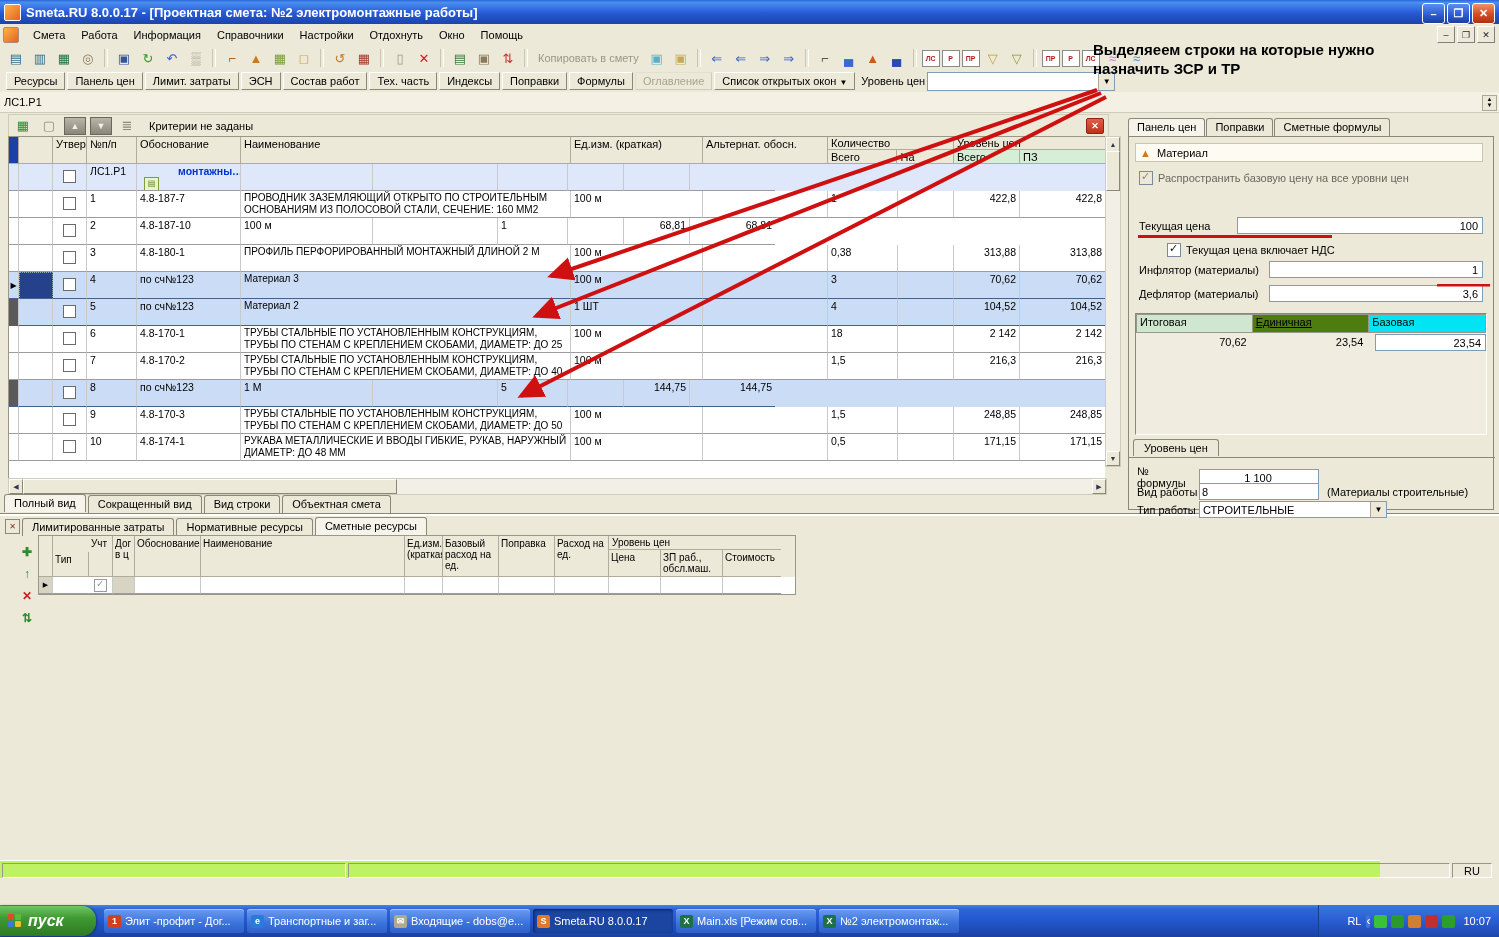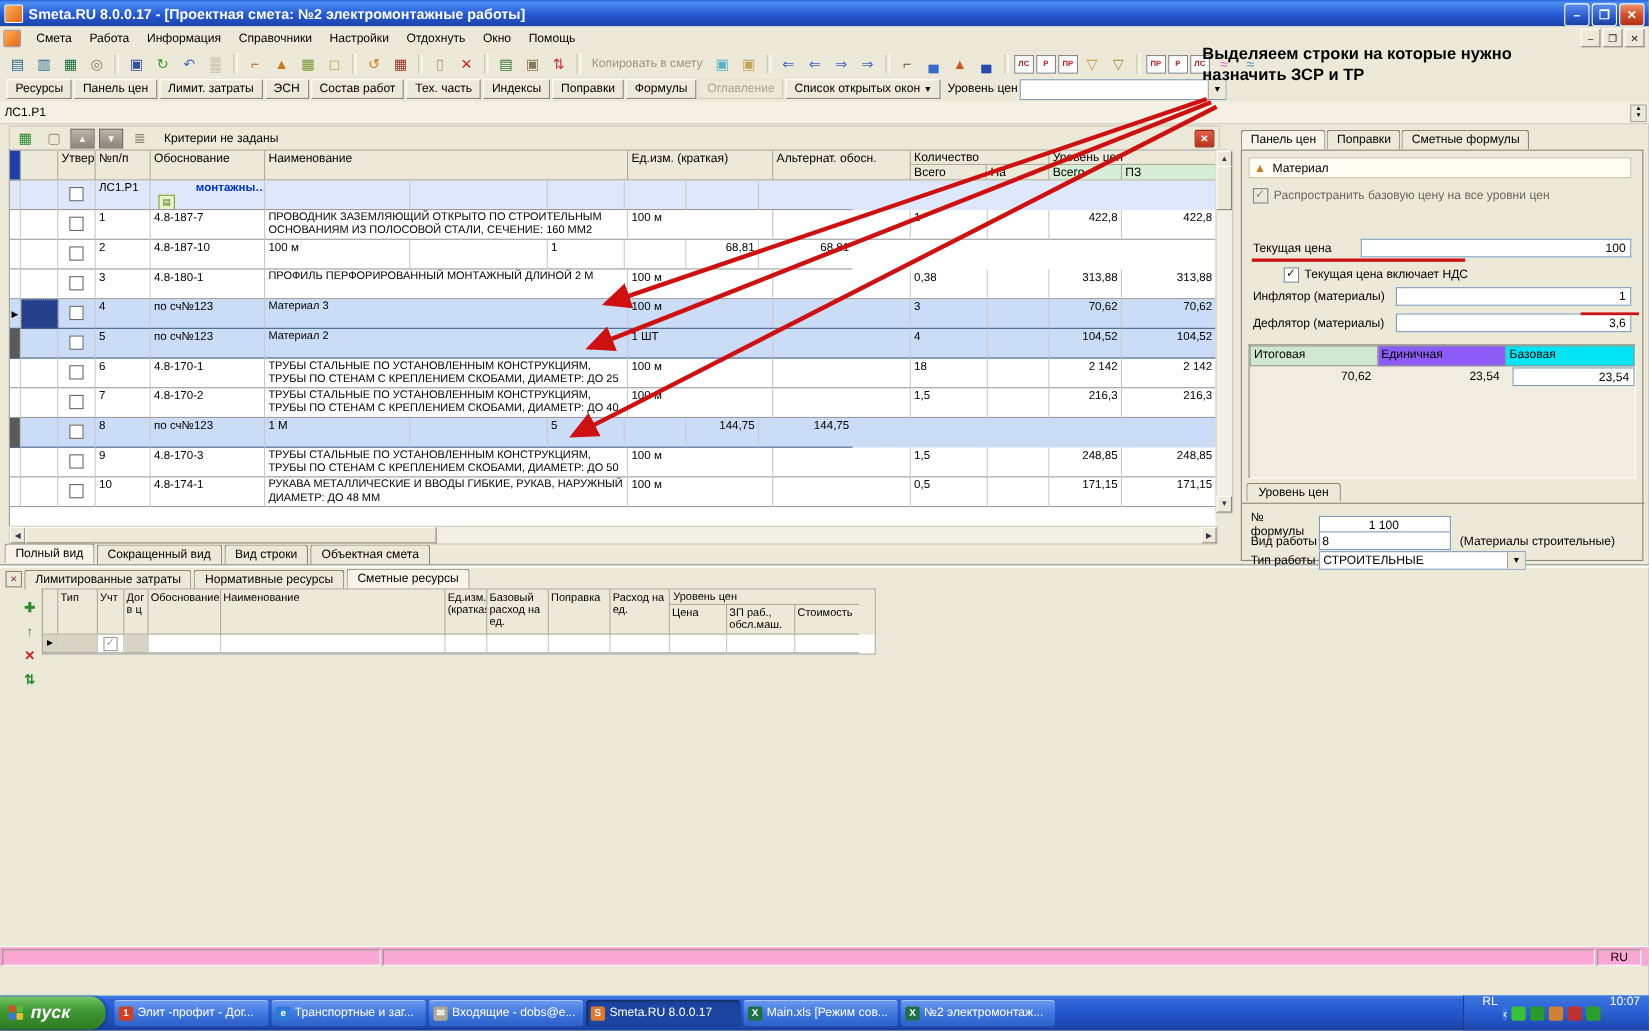--- a/index.html
+++ b/index.html
@@ -106,21 +106,21 @@
   .lgrid{left:38px;top:535px;width:756px;background:#fff;border:1px solid #9a9688;}
   .lhead{display:flex;background:#ece9d8;font-size:10px;line-height:11px;}
   .lh{border-right:1px solid #b0ac9a;border-bottom:1px solid #b0ac9a;box-sizing:border-box;padding:2px 2px;overflow:hidden;}
   .lgroup{display:flex;flex-direction:column;padding:0;}
   .lgroup .gt{height:14px;border-bottom:1px solid #b0ac9a;padding:1px 3px;box-sizing:border-box;}
   .lgroup .gsub{display:flex;flex:1;}
   .lgroup .gsub .lh{border-bottom:none;}
   .lrow{display:flex;height:17px;background:#fff;}
   .lc{border-right:1px solid #c9c9c9;border-bottom:1px solid #9c9c9c;box-sizing:border-box;overflow:hidden;}
   .lgut{background:#d8d4c4;text-align:center;font-size:7px;line-height:16px;}
-  .w1{width:14px;} .w2{width:36px;} .w3{width:24px;} .w4{width:22px;} .w5{width:66px;} .w6{width:204px;}
+  .w1{width:14px;} .w2{width:36px;margin-top:16px;} .w3{width:24px;} .w4{width:22px;} .w5{width:66px;} .w6{width:204px;}
   .w7{width:38px;} .w8{width:56px;} .w9{width:56px;} .w10{width:54px;} .w11{width:52px;} .w12{width:62px;} .w13{width:58px;border-right:none;}
   .cb.g{border-color:#9a9a9a;position:relative;margin:2px auto;display:block;}
   .cb.g:after{content:"✓";position:absolute;left:1px;top:-2px;color:#9a9a9a;font-size:10px;}
   
   .panel{left:1128px;top:118px;width:366px;height:392px;}
   .ptabs{display:flex;height:18px;gap:1px;}
   .ptab{padding:2px 8px;background:#ece9d8;border:1px solid #8a8878;border-bottom:none;border-radius:3px 3px 0 0;}
   .ptab.act{background:#f6f4ea;}
   .pbody{position:absolute;left:0;top:18px;width:364px;height:372px;background:#ece9d8;border:1px solid #8a8878;}
   .sect{position:absolute;left:6px;top:6px;width:348px;height:19px;background:#fdfbf2;border:1px solid #c8c4b0;
@@ -134,55 +134,55 @@
   .frow{position:absolute;display:flex;align-items:center;}
   .frow .lbl{width:130px;}
   .field{height:17px;background:#fff;border:1px solid #7f9db9;box-sizing:border-box;
     text-align:right;padding:2px 4px 0 2px;}
   .pricebox{position:absolute;left:6px;top:176px;width:350px;height:120px;background:#f0ede0;
     border:1px solid;border-color:#8a8878 #fff #fff #8a8878;}
   .pcols{display:flex;}
   .pcol{flex:1;}
   .pcol .ph{height:15px;border:1px solid #9a9688;border-left:none;padding:1px 3px;box-sizing:content-box;font-size:11px;}
   .pcol:first-child .ph{border-left:1px solid #9a9688;}
-  .ph.itog{background:#cfe7cf;} .ph.edin{background:#8b5cf6;} .ph.baz{background:#00e4f4;}
+  .ph.itog{background:#cfe7cf;} .ph.edin{background:#4d7c0f;text-decoration:underline;} .ph.baz{background:#00e4f4;}
   .pv{text-align:right;padding:3px 6px 0 0;}
   .pv.sel{background:#fff;border:1px solid #7f9db9;margin:1px 0 0 6px;padding:2px 4px 1px 0;}
   .btab{position:absolute;left:4px;top:302px;padding:2px 10px;background:#ece9d8;
     border:1px solid #8a8878;border-bottom:none;border-radius:3px 3px 0 0;}
   .btabline{position:absolute;left:0;top:320px;width:366px;height:1px;background:#8a8878;}
   .pf .lbl{width:62px;}
   .pcombo{width:188px;height:17px;background:#fff;border:1px solid #7f9db9;display:flex;align-items:center;
     justify-content:space-between;padding-left:3px;box-sizing:border-box;}
   .pcombo .cbtn{width:15px;height:15px;background:#ece9d8;border-left:1px solid #aca899;font-size:8px;
     display:flex;align-items:center;justify-content:center;}
   
   .anno{left:1093px;top:40px;width:404px;font-size:15px;font-weight:bold;line-height:19px;color:#000;}
   
-  .statusbar{left:0;top:860px;width:1499px;height:17px;background:#f9a8d4;border-top:1px solid #fff;}
+  .statusbar{left:0;top:860px;width:1380px;height:17px;background:#bef264;border-top:1px solid #fff;}
   .ssec{position:absolute;top:2px;height:13px;border:1px solid;border-color:#9a9688 #fff #fff #9a9688;}
   
   .taskbar{left:0;top:905px;width:1499px;height:32px;
     background:linear-gradient(180deg,#4584e4 0%,#3064d8 12%,#2356cc 50%,#1a41a2 100%);
     display:flex;align-items:center;}
   .startbtn{height:30px;width:96px;margin-top:0;border-radius:0 14px 14px 0;
     background:linear-gradient(180deg,#74c464 0%,#3f9a34 40%,#2d7a22 100%);
     display:flex;align-items:center;color:#fff;font-weight:bold;font-style:italic;font-size:16px;gap:6px;padding-left:8px;box-sizing:border-box;
     box-shadow:1px 0 3px rgba(0,0,0,.4);}
   .flag{width:14px;height:14px;display:grid;grid-template-columns:6px 6px;grid-template-rows:6px 6px;gap:1px;}
   .flag i{border-radius:1px;}
   .tasks{display:flex;gap:3px;margin-left:8px;}
   .task{width:140px;height:24px;border-radius:3px;display:flex;align-items:center;gap:4px;padding:0 4px;box-sizing:border-box;
     background:linear-gradient(180deg,#6c9cf0,#3a72dc 60%,#2e60c8);color:#fff;font-size:11px;
     white-space:nowrap;overflow:hidden;box-shadow:inset 0 1px 0 rgba(255,255,255,.4);}
   .task.act{background:#1b45a0;box-shadow:inset 1px 1px 3px rgba(0,0,0,.5);}
   .task .tico{flex:0 0 13px;width:13px;height:13px;border-radius:2px;font-size:9px;font-weight:bold;
     display:flex;align-items:center;justify-content:center;color:#fff;}
   .task .tlabel{overflow:hidden;text-overflow:ellipsis;}
-  .tray{position:absolute;right:0;top:0;height:32px;display:flex;gap:5px;padding:0 8px 0 16px;
+  .tray{position:absolute;right:0;top:0;height:32px;display:flex;align-items:center;gap:5px;padding:0 8px 0 28px;
     background:linear-gradient(180deg,#3a77e0 0%,#2a5ed2 50%,#1c46aa 100%);border-left:1px solid #1a3c90;color:#fff;margin-left:16px;}
   .tray .ti{width:13px;height:13px;border-radius:2px;}
   .tray .time{font-size:11px;margin-left:3px;}
   .overlay{left:0;top:0;width:1499px;height:937px;pointer-events:none;z-index:60;}
 </style>
 </head>
 <body>
 
 <div class="page">
 

